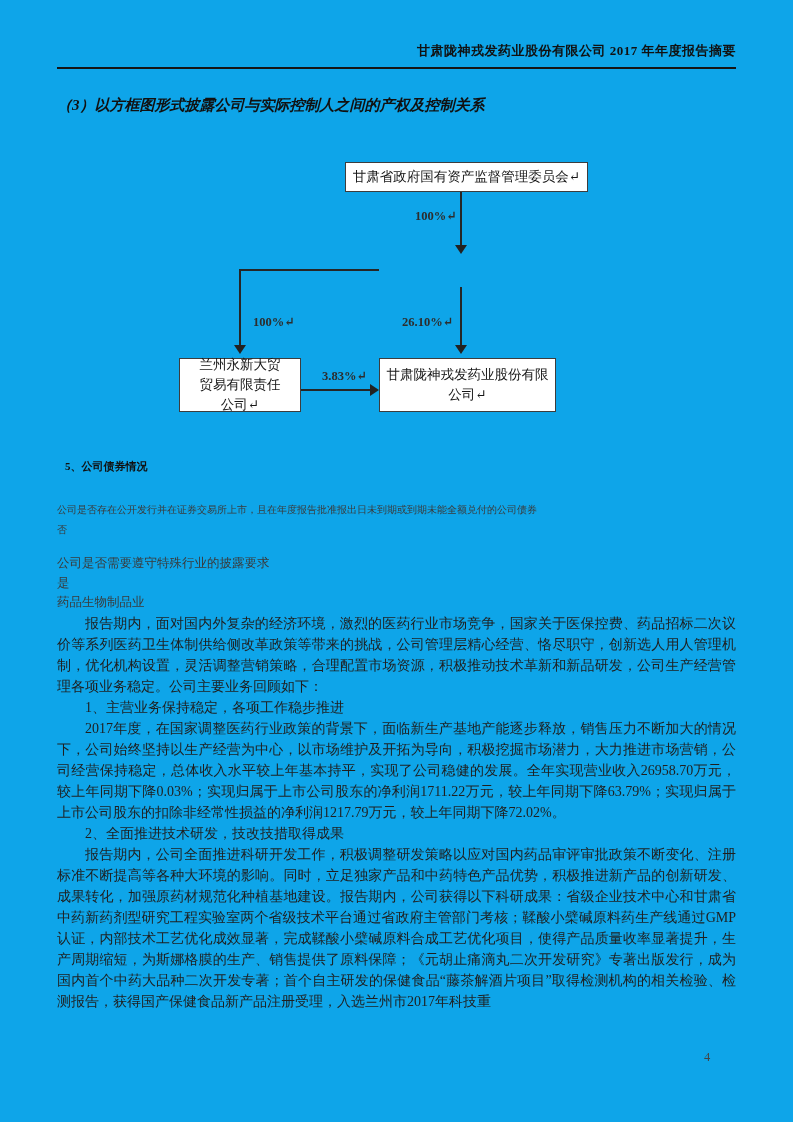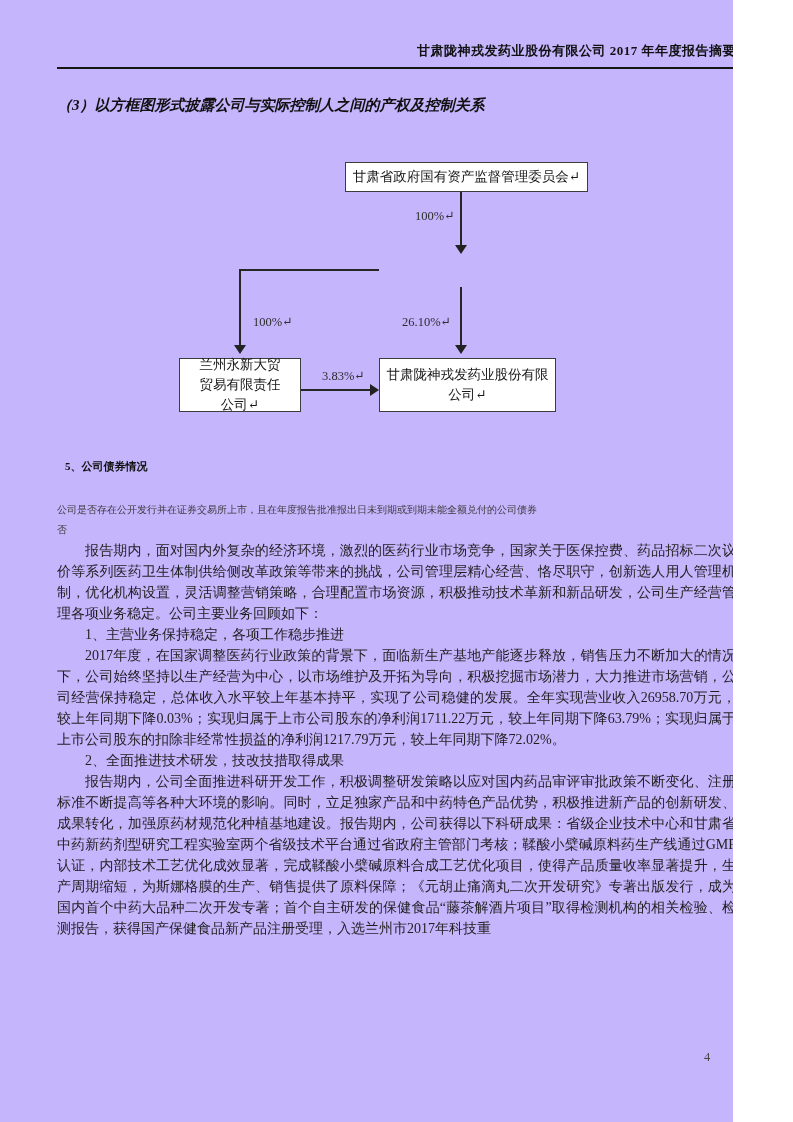--- a/index.html
+++ b/index.html
@@ -1,17 +1,17 @@
 <!DOCTYPE html>
 <html><head>
 <meta charset="utf-8">
 <style>
   html,body{margin:0;padding:0;background:#ffffff;}
   .page{
-    position:relative;width:733px;height:1122px;background:#c4b5fd;
+    position:relative;width:793px;height:1122px;background:#0ea5e9;
     font-family:"Liberation Serif","DejaVu Serif",serif;color:#1f1f1f;overflow:hidden;
   }
   
   .report-header{
     position:absolute;left:57px;top:42px;width:679px;
     text-align:right;font-size:13px;font-weight:bold;color:#111;
     padding-bottom:7px;border-bottom:2px solid #151515;letter-spacing:.5px;
   }
   
   .ownership-heading{
@@ -23,21 +23,21 @@
   .obox{
     position:absolute;border:1.5px solid #3d3d3d;background:#fff;
     display:flex;align-items:center;justify-content:center;text-align:center;
     font-size:13.5px;line-height:20px;color:#161616;box-sizing:border-box;padding:8px 6px;
   }
   .obox.small{padding:2px 18px;}
   .vline{position:absolute;width:2px;background:#262626;}
   .hline{position:absolute;height:2px;background:#262626;}
   .arrow-down{position:absolute;width:0;height:0;border-left:6px solid transparent;border-right:6px solid transparent;border-top:9px solid #222;}
   .arrow-right{position:absolute;width:0;height:0;border-top:6px solid transparent;border-bottom:6px solid transparent;border-left:9px solid #222;}
-  .pct{position:absolute;font-size:12.5px;color:#2d2d2d;white-space:nowrap;}
+  .pct{position:absolute;font-size:12.5px;color:#2d2d2d;white-space:nowrap;font-weight:bold;}
   
   .text-block{position:absolute;left:57px;top:448px;width:679px;}
   .h-bond{font-size:11px;font-weight:bold;line-height:20px;margin:8px;color:#111;}
   .q-lines{margin-top:24px;font-size:10px;line-height:20px;color:#3a3a3a;}
   .h-discussion{margin-top:14px;font-size:17.5px;font-weight:bold;line-height:24px;color:#0f0f0f;}
   .h-sub{margin-top:22px;font-size:15px;font-weight:bold;line-height:20px;color:#111;}
   .q-lines2{margin-top:14px;font-size:12.5px;line-height:19.5px;color:#3a3a3a;}
   .para{font-size:14px;line-height:21px;text-align:justify;text-indent:2em;margin:0;color:#1f1f1f;}
   .item-title{font-size:14px;line-height:21px;text-indent:2em;margin:0;color:#1f1f1f;}
   .page-number{position:absolute;left:704px;top:1050px;font-size:12.5px;color:#444;}
@@ -82,20 +82,25 @@
 
     <div class="h-bond">5、公司债券情况</div>
 
     <div class="q-lines">
       <div>公司是否存在公开发行并在证券交易所上市，且在年度报告批准报出日未到期或到期未能全额兑付的公司债券</div>
       <div>否</div>
     </div>
 
 
 
+    <div class="q-lines2">
+      <div>公司是否需要遵守特殊行业的披露要求</div>
+      <div>是</div>
+      <div>药品生物制品业</div>
+    </div>
 
     <p class="para">报告期内，面对国内外复杂的经济环境，激烈的医药行业市场竞争，国家关于医保控费、药品招标二次议价等系列医药卫生体制供给侧改革政策等带来的挑战，公司管理层精心经营、恪尽职守，创新选人用人管理机制，优化机构设置，灵活调整营销策略，合理配置市场资源，积极推动技术革新和新品研发，公司生产经营管理各项业务稳定。公司主要业务回顾如下：</p>
     <div class="item-title">1、主营业务保持稳定，各项工作稳步推进</div>
     <p class="para">2017年度，在国家调整医药行业政策的背景下，面临新生产基地产能逐步释放，销售压力不断加大的情况下，公司始终坚持以生产经营为中心，以市场维护及开拓为导向，积极挖掘市场潜力，大力推进市场营销，公司经营保持稳定，总体收入水平较上年基本持平，实现了公司稳健的发展。全年实现营业收入26958.70万元，较上年同期下降0.03%；实现归属于上市公司股东的净利润1711.22万元，较上年同期下降63.79%；实现归属于上市公司股东的扣除非经常性损益的净利润1217.79万元，较上年同期下降72.02%。</p>
     <div class="item-title">2、全面推进技术研发，技改技措取得成果</div>
     <p class="para">报告期内，公司全面推进科研开发工作，积极调整研发策略以应对国内药品审评审批政策不断变化、注册标准不断提高等各种大环境的影响。同时，立足独家产品和中药特色产品优势，积极推进新产品的创新研发、成果转化，加强原药材规范化种植基地建设。报告期内，公司获得以下科研成果：省级企业技术中心和甘肃省中药新药剂型研究工程实验室两个省级技术平台通过省政府主管部门考核；鞣酸小檗碱原料药生产线通过GMP认证，内部技术工艺优化成效显著，完成鞣酸小檗碱原料合成工艺优化项目，使得产品质量收率显著提升，生产周期缩短，为斯娜格膜的生产、销售提供了原料保障；《元胡止痛滴丸二次开发研究》专著出版发行，成为国内首个中药大品种二次开发专著；首个自主研发的保健食品“藤茶解酒片项目”取得检测机构的相关检验、检测报告，获得国产保健食品新产品注册受理，入选兰州市2017年科技重</p>
   </div>
 
   <div class="page-number">4</div>
 

